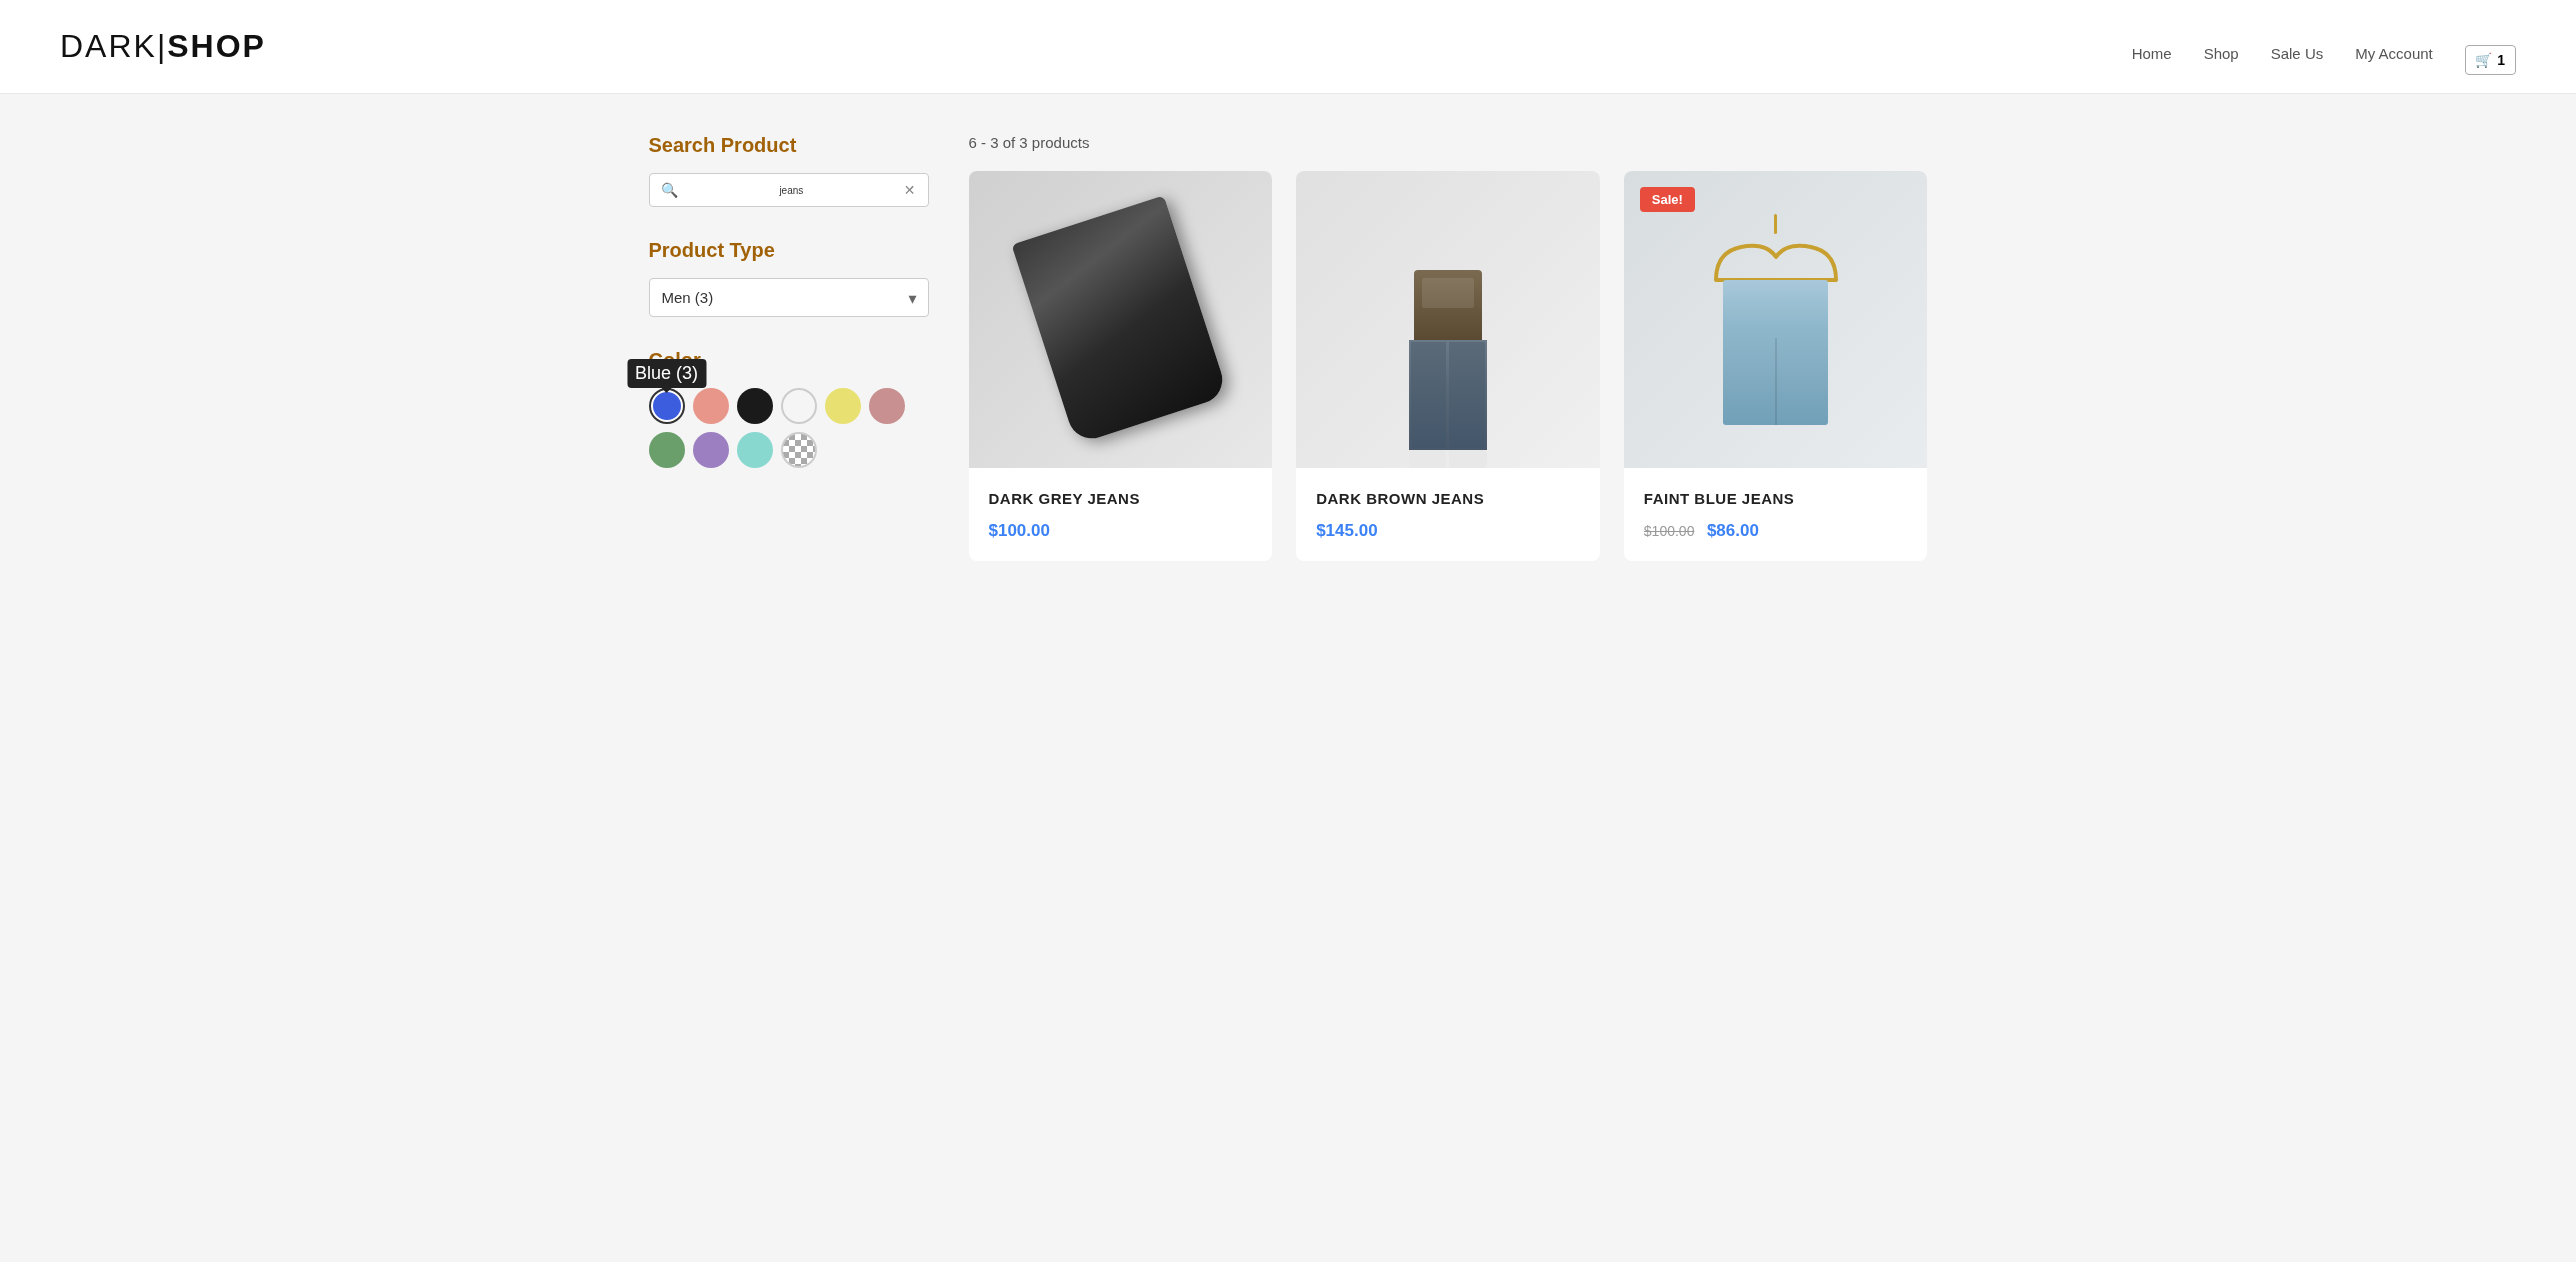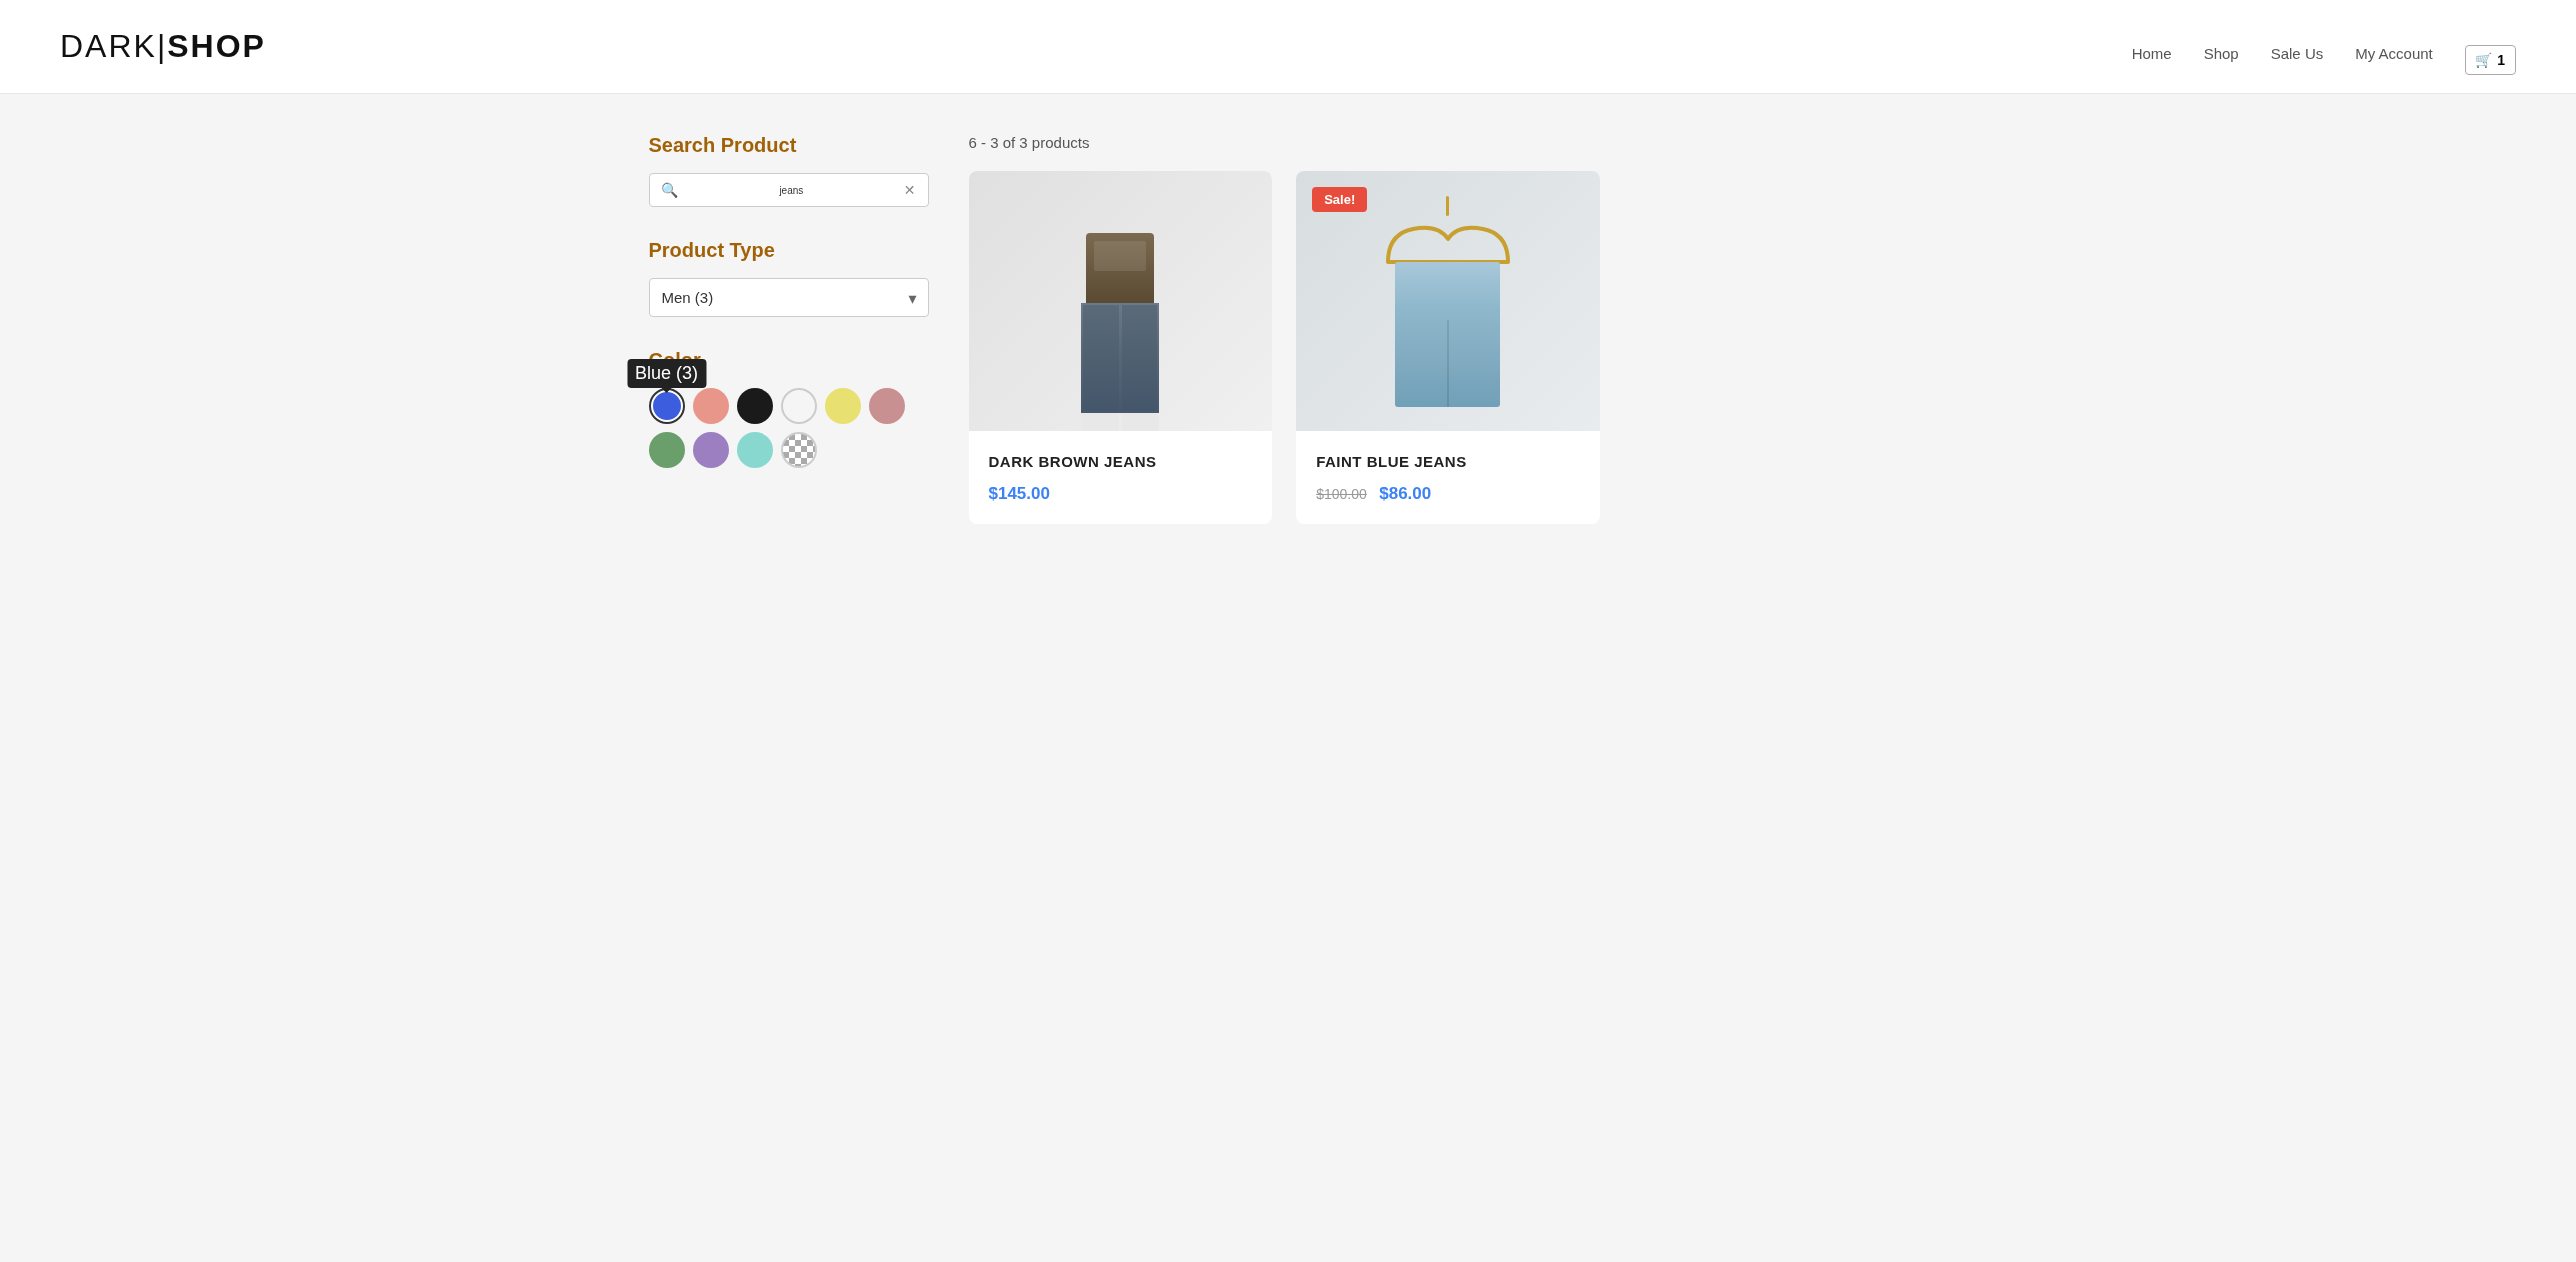--- a/index.html
+++ b/index.html
@@ -187,21 +187,21 @@
     .product-card {
       background: #fff;
       border-radius: 8px;
       overflow: hidden;
       cursor: pointer;
       transition: box-shadow 0.2s;
     }
     .product-image-container {
       position: relative;
       background: #f0f0f0;
-      height: 260px;
+      height: 297px;
       display: flex;
       align-items: center;
       justify-content: center;
       overflow: hidden;
     }
     
     .jeans-dark-grey {
       background: linear-gradient(135deg, #d0d0d0 0%, #e8e8e8 100%);
     }
 
@@ -316,20 +316,33 @@
         </div>
     </div>
 
   </aside>
 
   <main class="products-area">
     <div class="products-count">6 - 3 of 3 products</div>
 
     <div class="products-grid">
 
+      <div class="product-card">
+        <div class="product-image-container jeans-dark-grey">
+          <div style="display:flex;align-items:center;justify-content:center;width:100%;height:100%;">
+            <div style="position:relative;width:160px;height:210px;transform:rotate(-18deg);">
+              <div style="width:160px;height:210px;background:linear-gradient(160deg,#3a3a3a 0%,#555 25%,#2a2a2a 55%,#111 100%);border-radius:6px 6px 24px 24px;box-shadow:5px 5px 15px rgba(0,0,0,0.4);"></div>
+            </div>
+          </div>
+        </div>
+        <div class="product-info">
+          <div class="product-name">DARK GREY JEANS</div>
+          <div class="product-price">$100.00</div>
+        </div>
+      </div>
 
       <div class="product-card">
         <div class="product-image-container jeans-dark-brown">
           <div style="display:flex;align-items:flex-end;justify-content:center;width:100%;height:100%;padding-bottom:0;">
             <div style="display:flex;flex-direction:column;align-items:center;">
 
               <div style="width:68px;height:70px;background:linear-gradient(180deg,#7a6a50 0%,#5a4a32 100%);border-radius:4px 4px 0 0;position:relative;">
                 <div style="position:absolute;top:8px;left:8px;width:52px;height:30px;background:rgba(255,255,255,0.1);border-radius:2px;"></div>
               </div>
 

